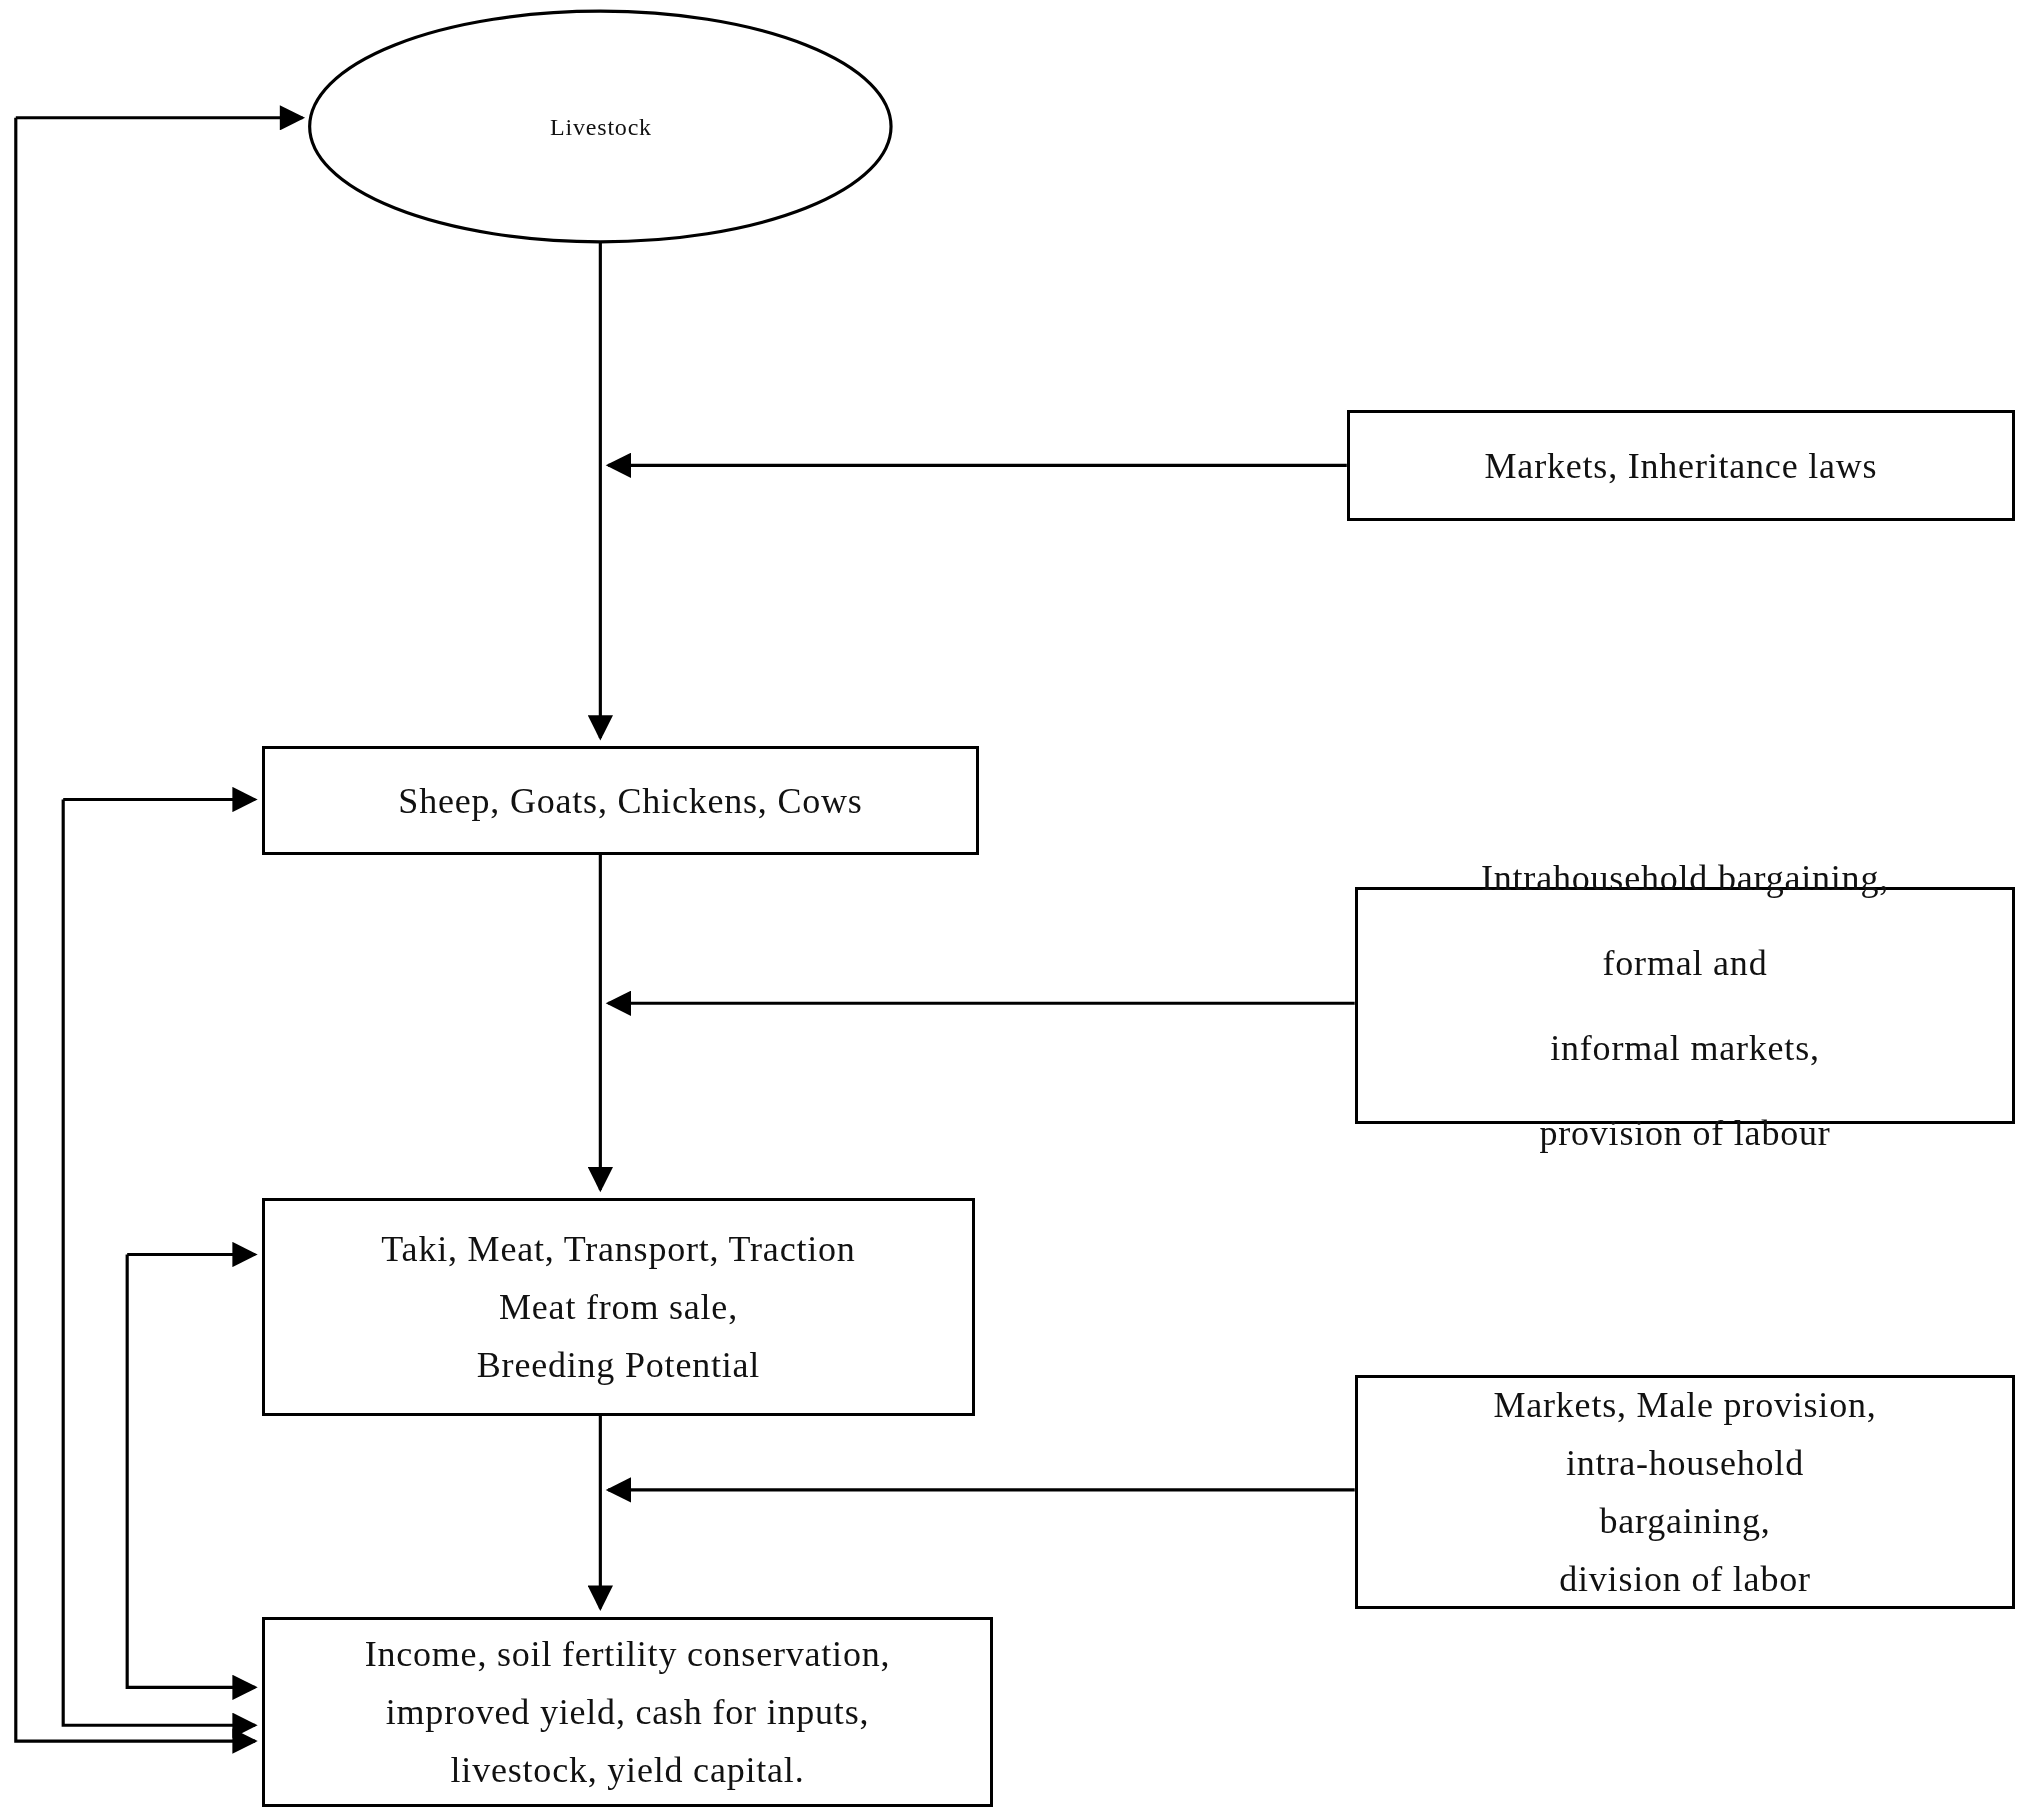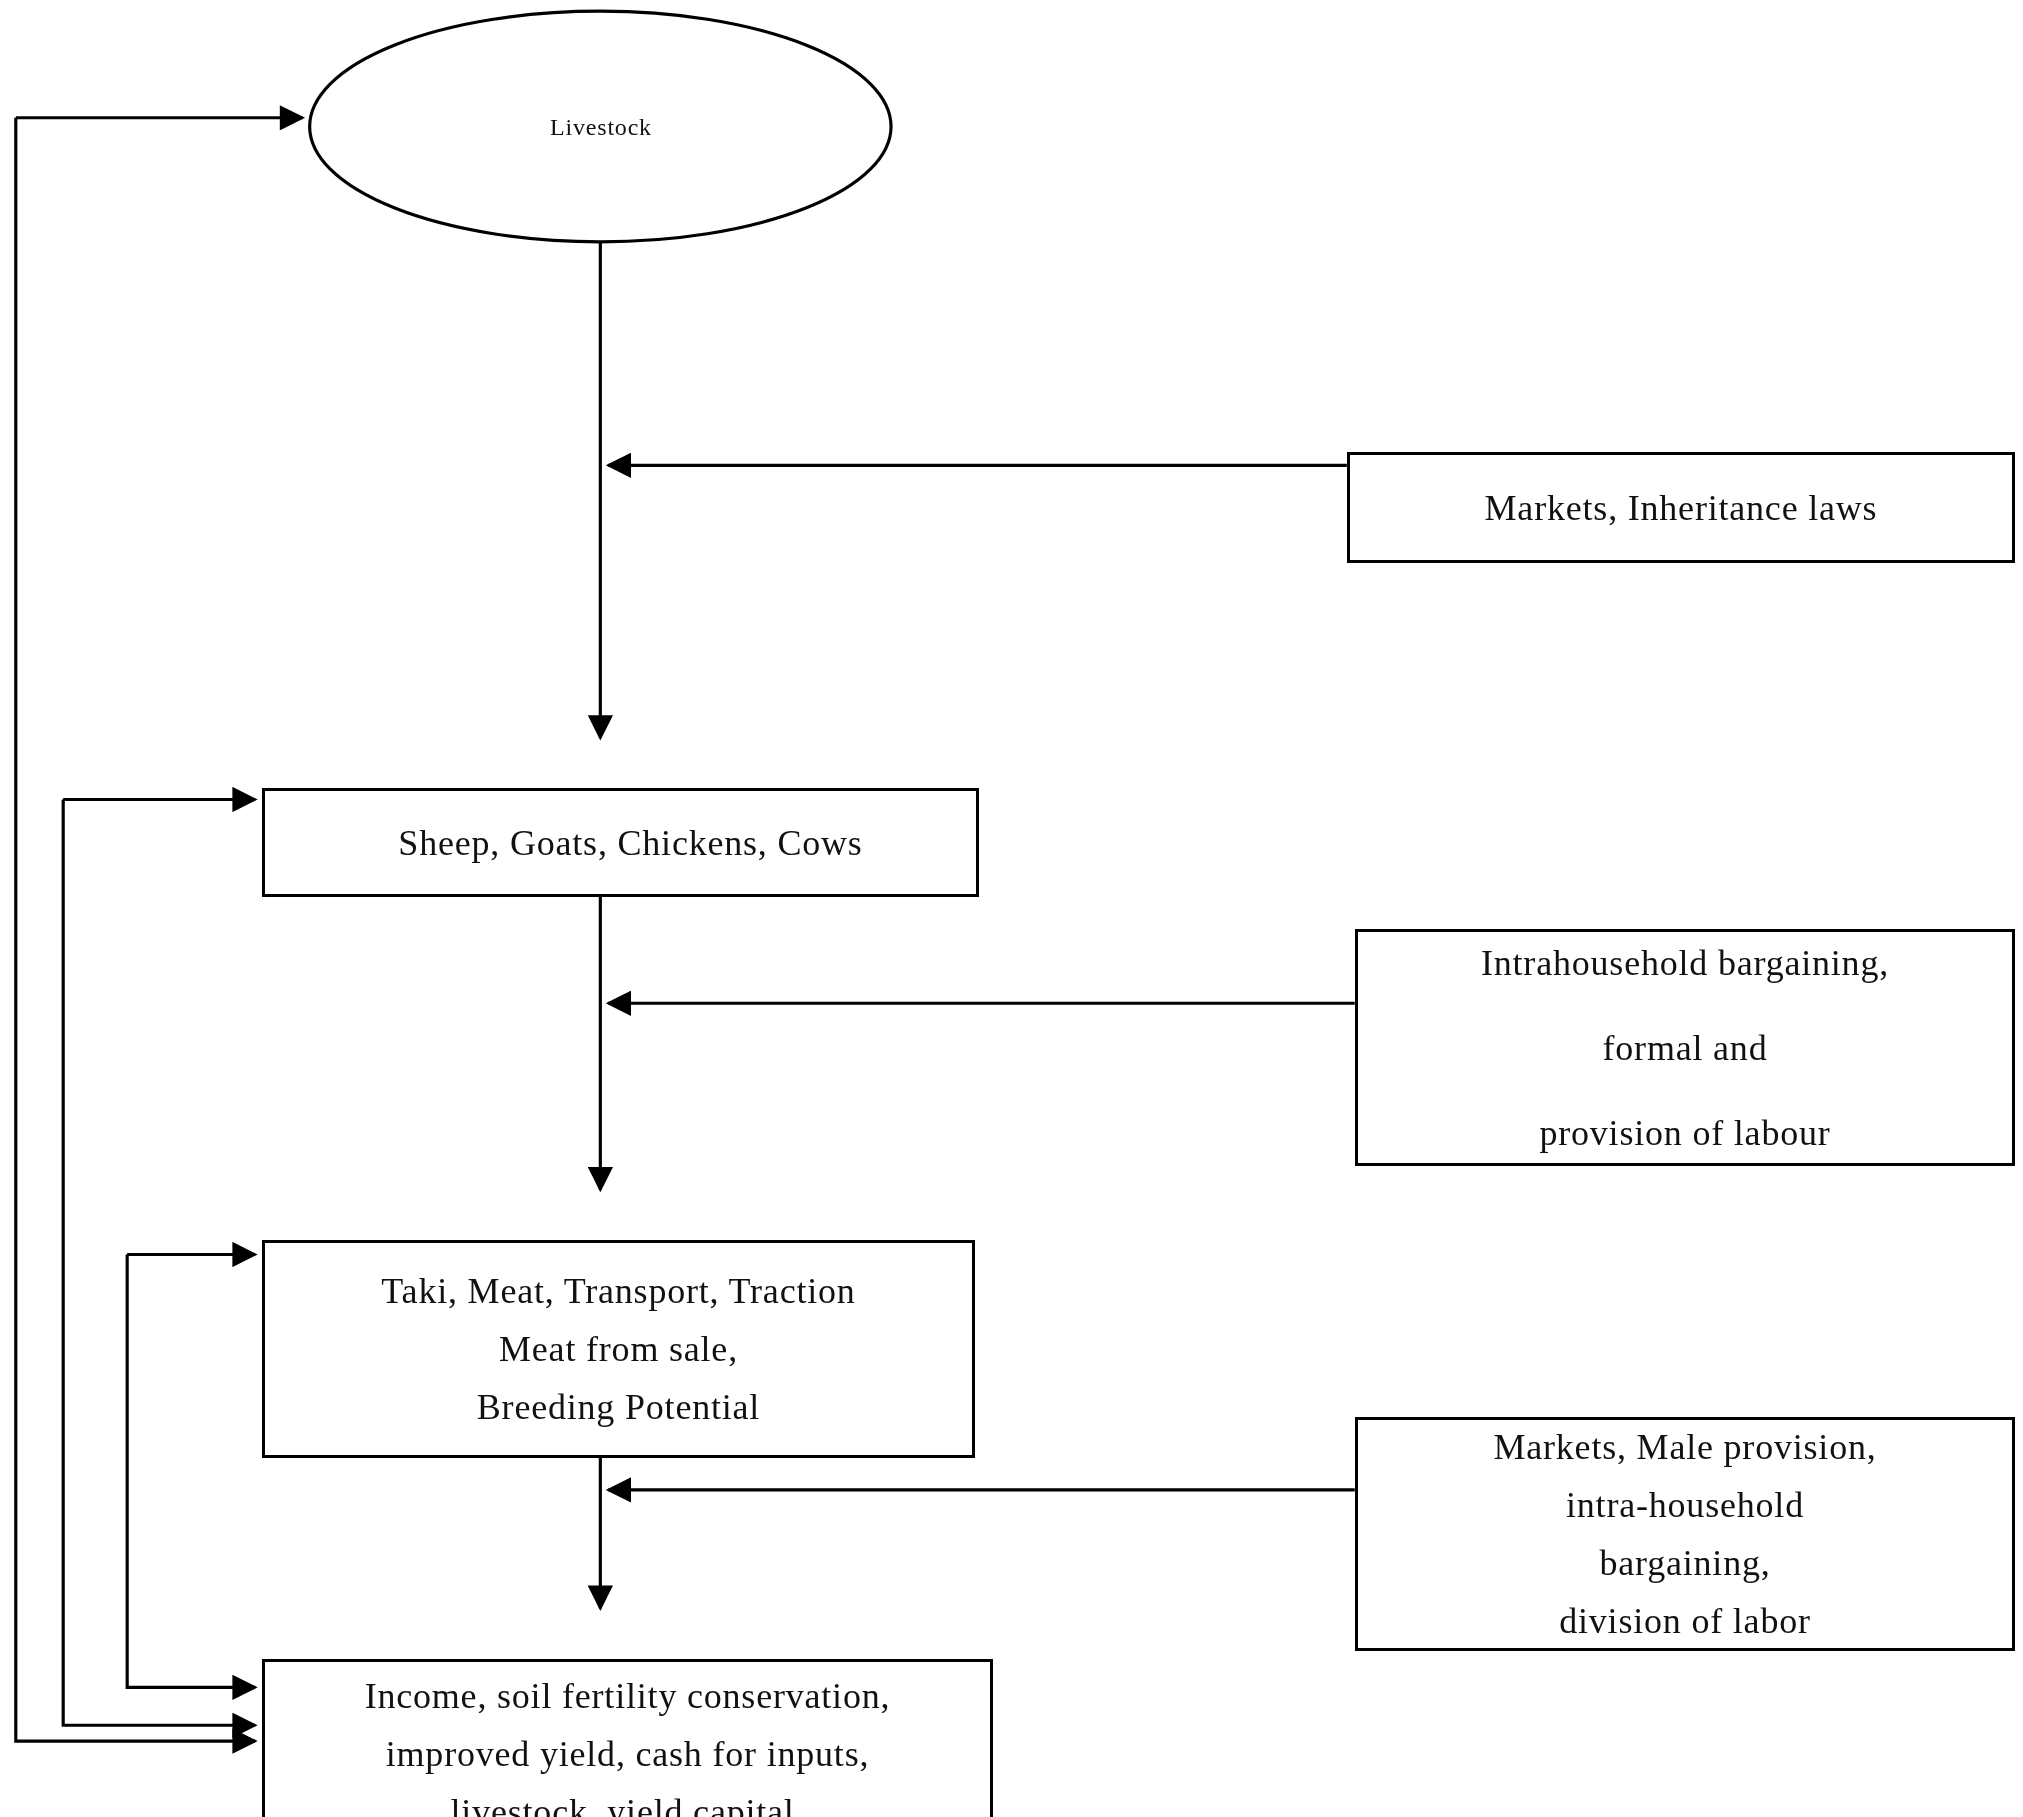--- a/index.html
+++ b/index.html
@@ -39,21 +39,20 @@
     background: #ffffff;
     display: flex;
     flex-direction: column;
     align-items: center;
     justify-content: center;
     text-align: center;
     font-size: 36px;
     line-height: 58px;
     letter-spacing: 0.8px;
     box-sizing: border-box;
-    margin-top: 42px;
   }
   .box .line {
     display: block;
     white-space: nowrap;
   }
 </style>
 </head>
 <body>
 
 <div class="canvas">
@@ -105,20 +104,21 @@
     <span class="line">livestock, yield capital.</span>
   </div>
 
   <div class="box" style="left:1347px; top:410px; width:668px; height:111px;">
     <span class="line">Markets, Inheritance laws</span>
   </div>
 
   <div class="box" style="left:1355px; top:887px; width:660px; height:237px;gap:27px;">
     <span class="line">Intrahousehold bargaining,</span>
     <span class="line">formal and</span>
+    <span class="line">informal markets,</span>
     <span class="line">provision of labour</span>
   </div>
 
   <div class="box" style="left:1355px; top:1375px; width:660px; height:234px;">
     <span class="line">Markets, Male provision,</span>
     <span class="line">intra-household</span>
     <span class="line">bargaining,</span>
     <span class="line">division of labor</span>
   </div>
 

